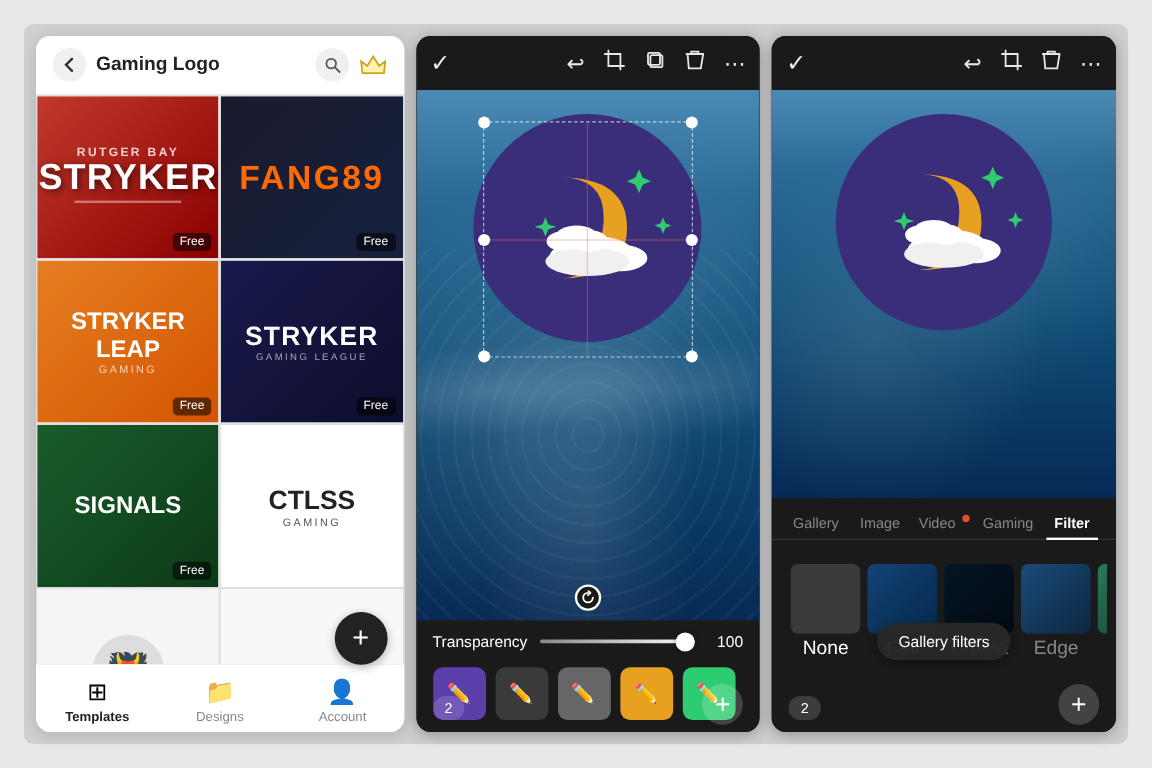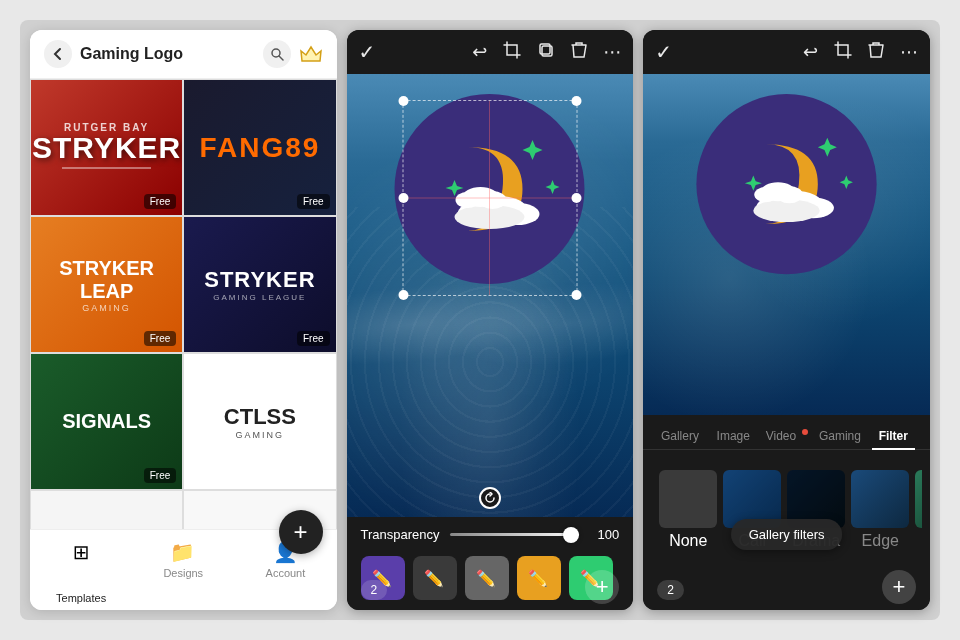--- a/index.html
+++ b/index.html
@@ -163,21 +163,21 @@
     .nav-item {
       flex: 1;
       display: flex;
       flex-direction: column;
       align-items: center;
       gap: 3px;
       cursor: pointer;
       padding: 4px 0;
     }
 
-    .nav-item.active .nav-label { color: #222; font-weight: 400; margin-top: 25px; }
+    .nav-item.active .nav-label { color: #222; font-weight: 700; }
     .nav-label {
       font-size: 11px;
       color: #888;
     }
 
     .nav-icon {
       font-size: 20px;
     }
 
     .fab-btn {

